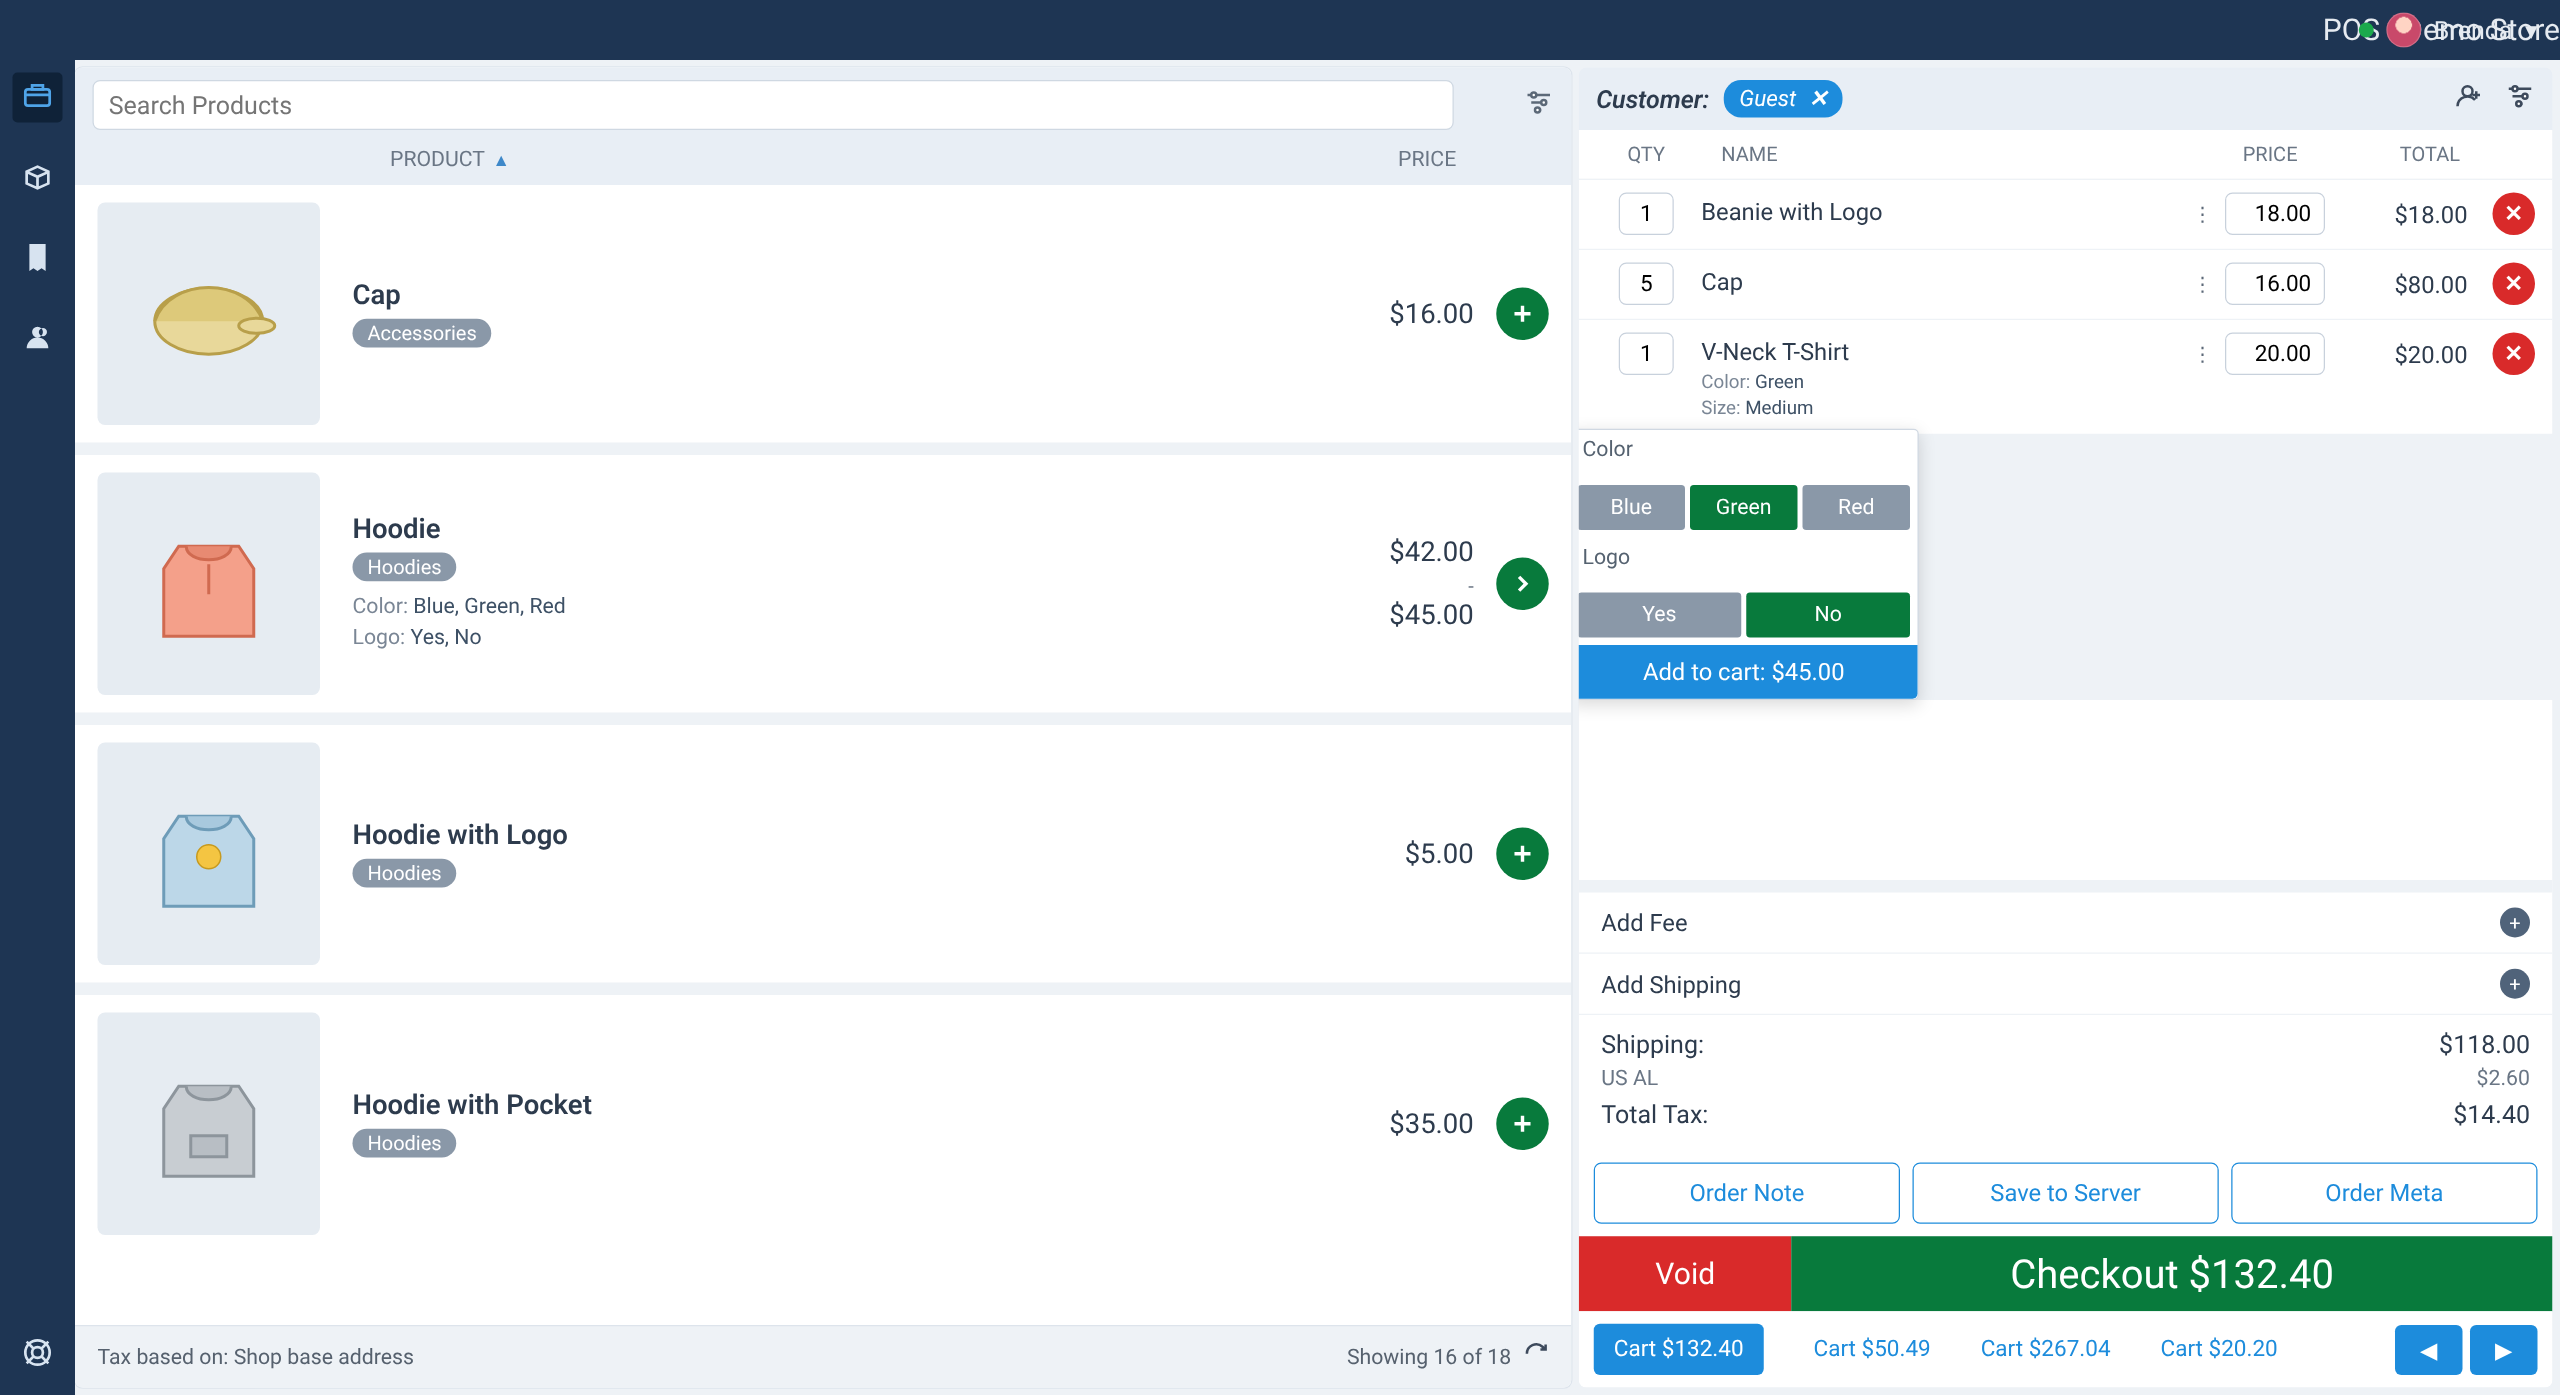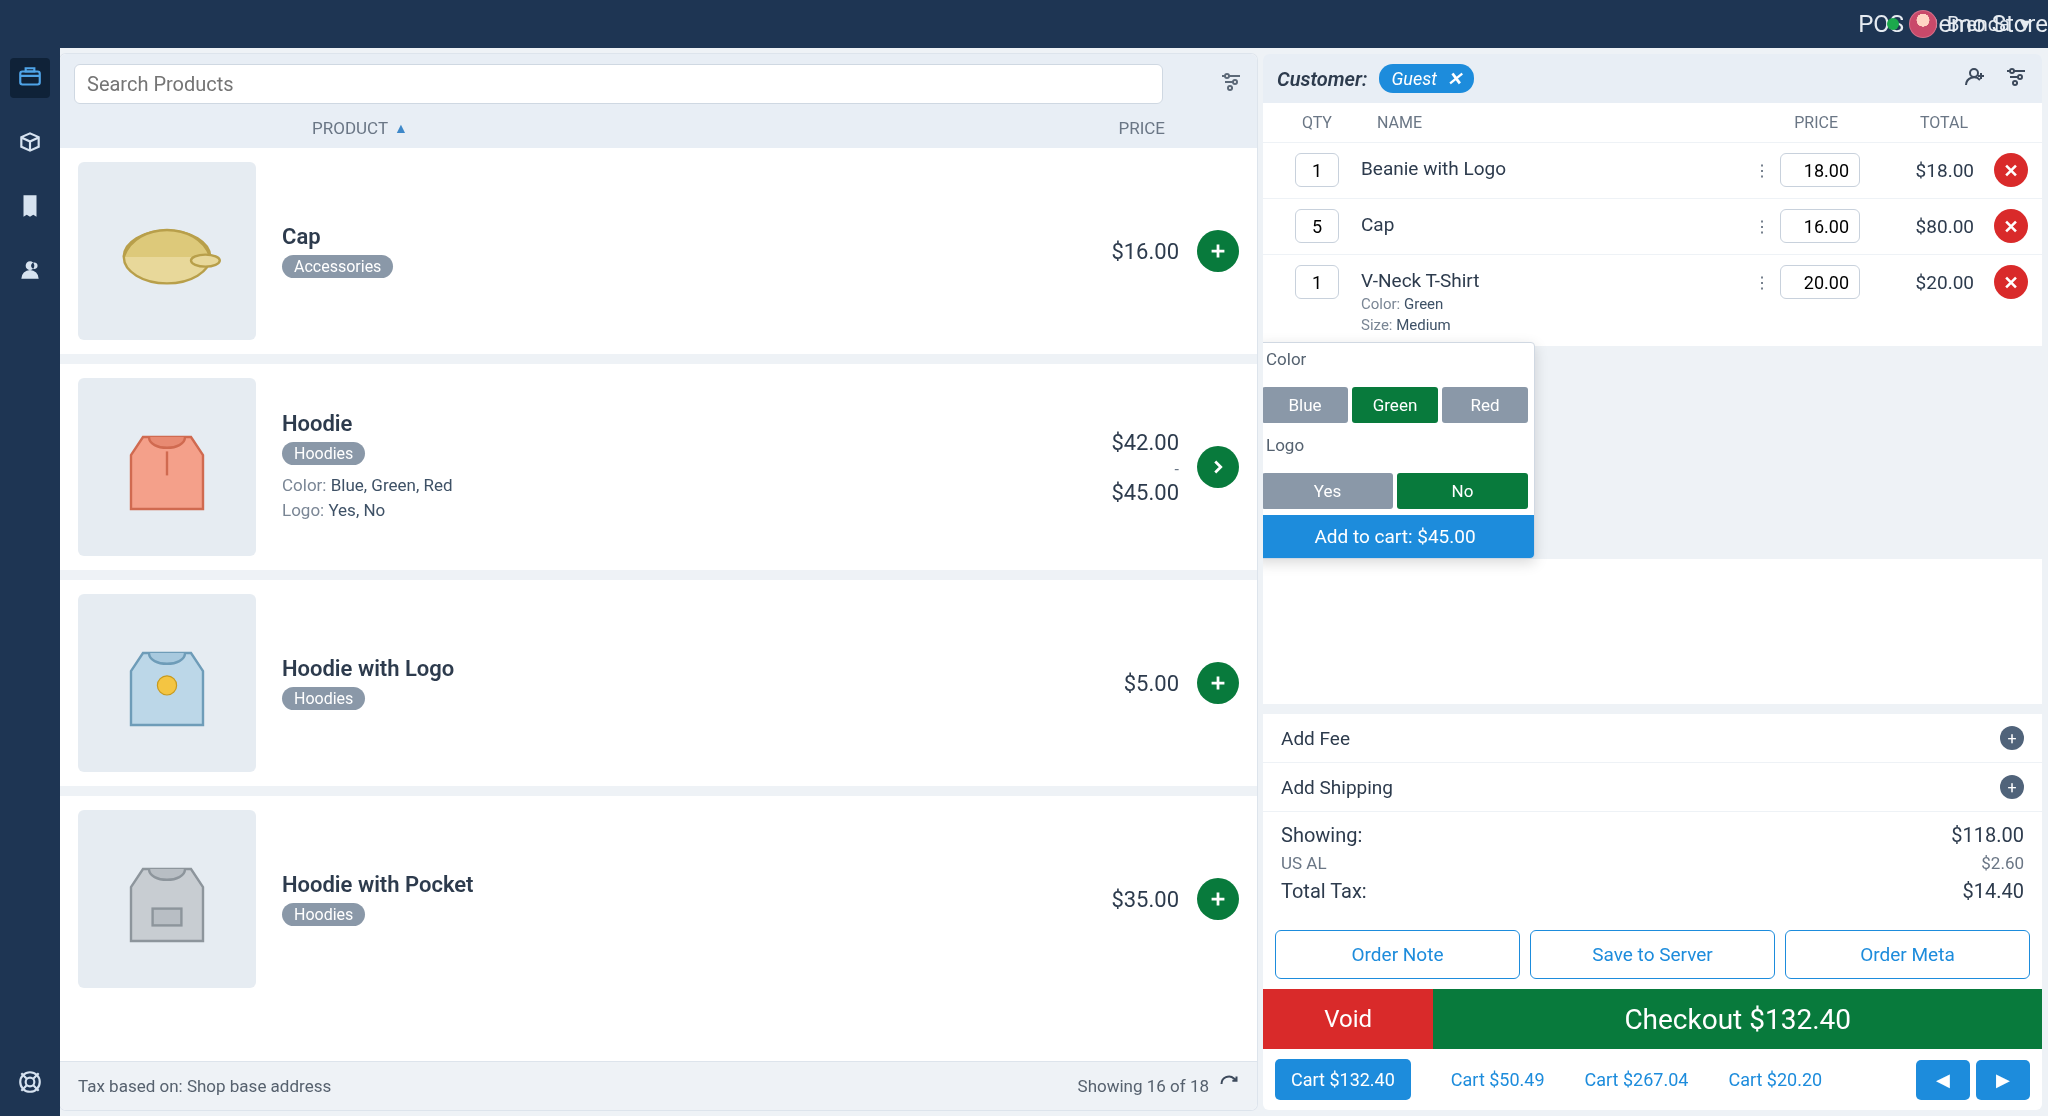--- a/index.html
+++ b/index.html
@@ -83,21 +83,21 @@
   .totals{ background:#fff; padding:8px 18px 14px; font-size:18px; color:#2d3b4d;}
   .totals .trow{ display:flex; justify-content:space-between; padding:3px 0;}
   .totals .sub{ font-size:17px; color:#6a7685;}
   .totals .main{ font-size:20px;}
 
   .actions{ display:flex; gap:10px; padding:10px 12px; background:#fff;}
   .obtn{ flex:1; border:1px solid #1d8cdc; color:#1d8cdc; background:#fff; border-radius:6px; padding:12px 4px; text-align:center; font-size:19px; cursor:pointer;}
 
   .checkout-row{ display:flex; height:60px;}
   .voidbtn{ flex:0.28; background:#d92a2a; color:#fff; display:flex; align-items:center; justify-content:center; font-size:24px; cursor:pointer;}
-  .chkbtn{ flex:1; background:#087a3c; color:#fff; display:flex; align-items:center; justify-content:center; font-size:28px; cursor:pointer;}
+  .chkbtn{ flex:1; background:#087a3c; color:#fff; display:flex; align-items:center; justify-content:center; font-size:32px; cursor:pointer;}
 
   .carts-row{ display:flex; align-items:center; gap:40px; padding:10px 12px; background:#fff;}
   .cartbtn{ background:#1d8cdc; color:#fff; border-radius:5px; padding:10px 16px; font-size:18px; cursor:pointer;}
   .cartlnk{ color:#1d8cdc; font-size:18px; cursor:pointer;}
   .navsmall{ margin-left:auto; display:flex; gap:6px;}
   .navsmall .nbtn{ background:#1d8cdc; color:#fff; width:54px; height:40px; border-radius:5px; display:flex; align-items:center; justify-content:center; cursor:pointer;}
 
   input{ font-family:inherit; }
 </style>
 </head>
@@ -340,21 +340,21 @@
             <span class="plus">+</span>
         </div>
         <div class="extra-row">
           <span>Add Shipping</span>
             <span class="plus">+</span>
         </div>
       </div>
 
       <div class="totals">
         <div class="trow main">
-            <span>Showing:</span>
+            <span>Shipping:</span>
             <span>$118.00</span>
           </div>
         <div class="trow sub">
             <span>US AL</span>
             <span>$2.60</span>
           </div>
         <div class="trow main">
             <span>Total Tax:</span>
             <span>$14.40</span>
           </div>

